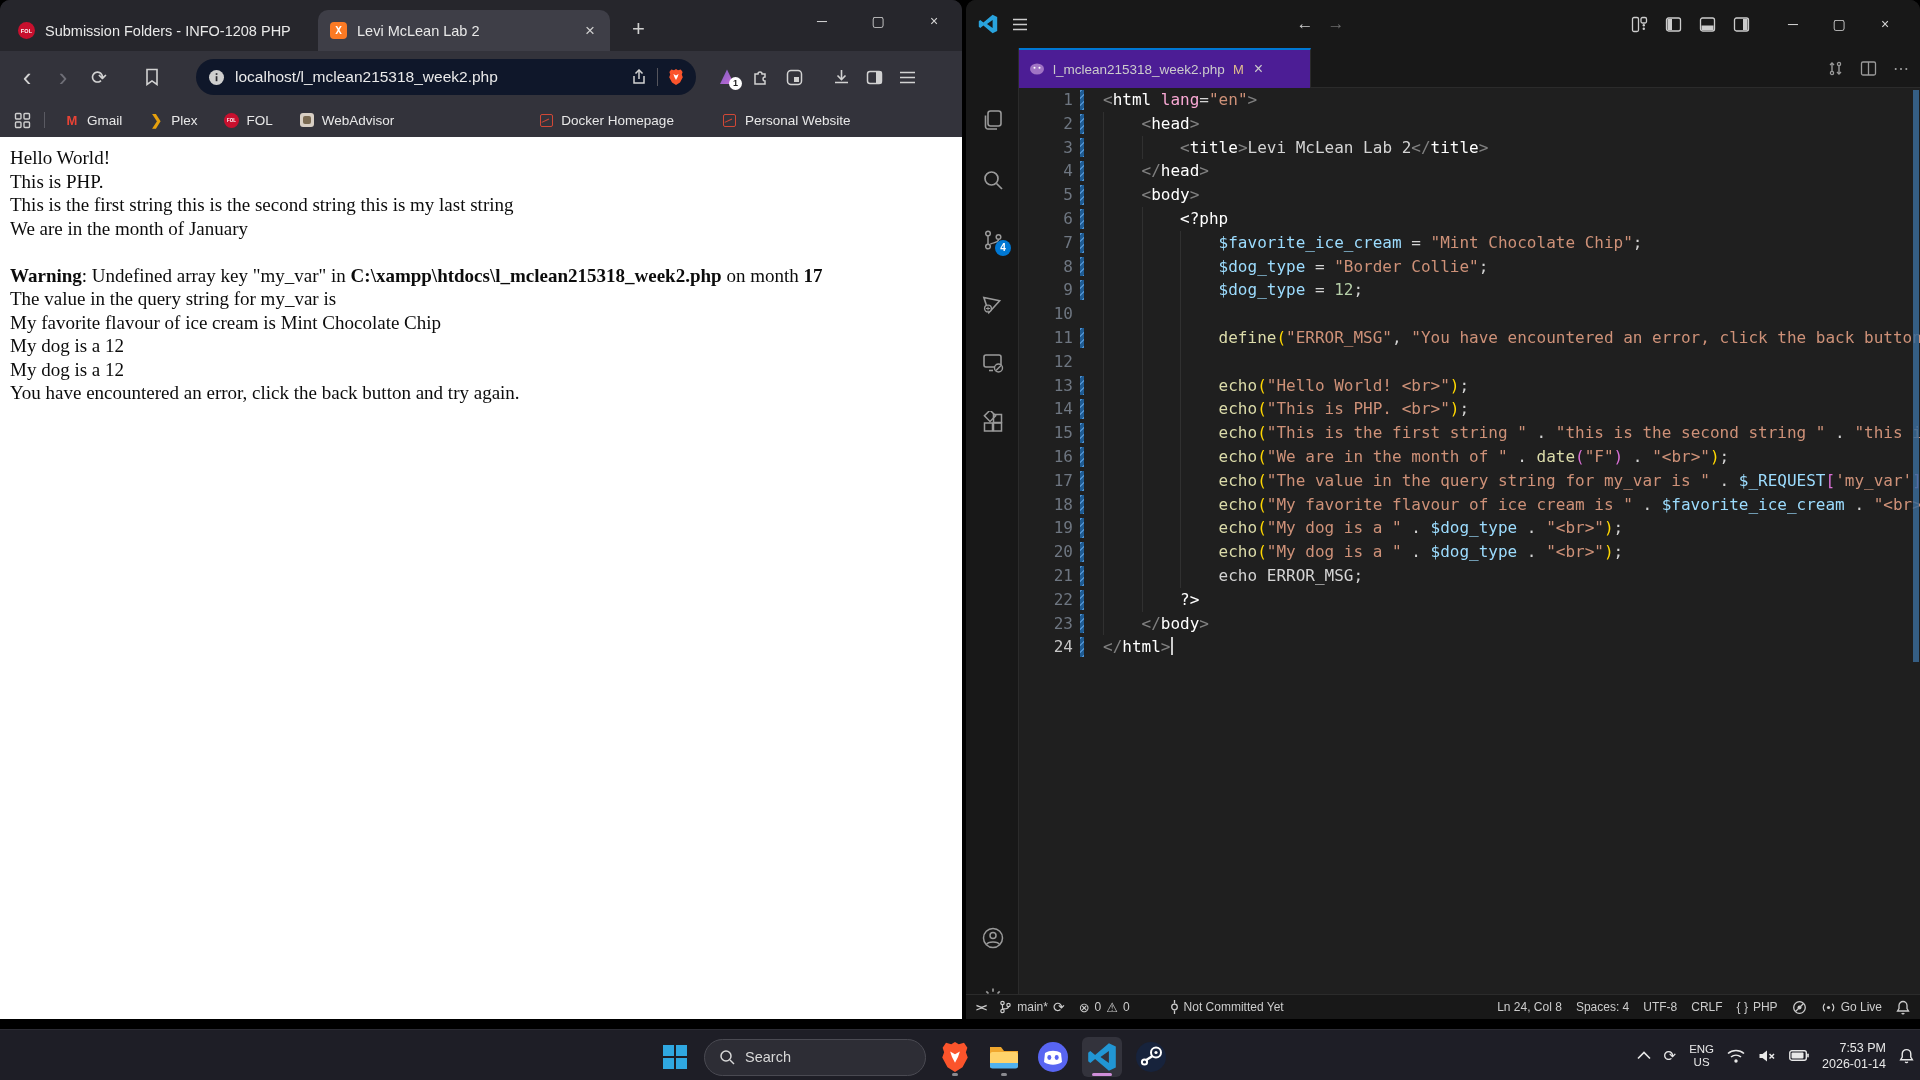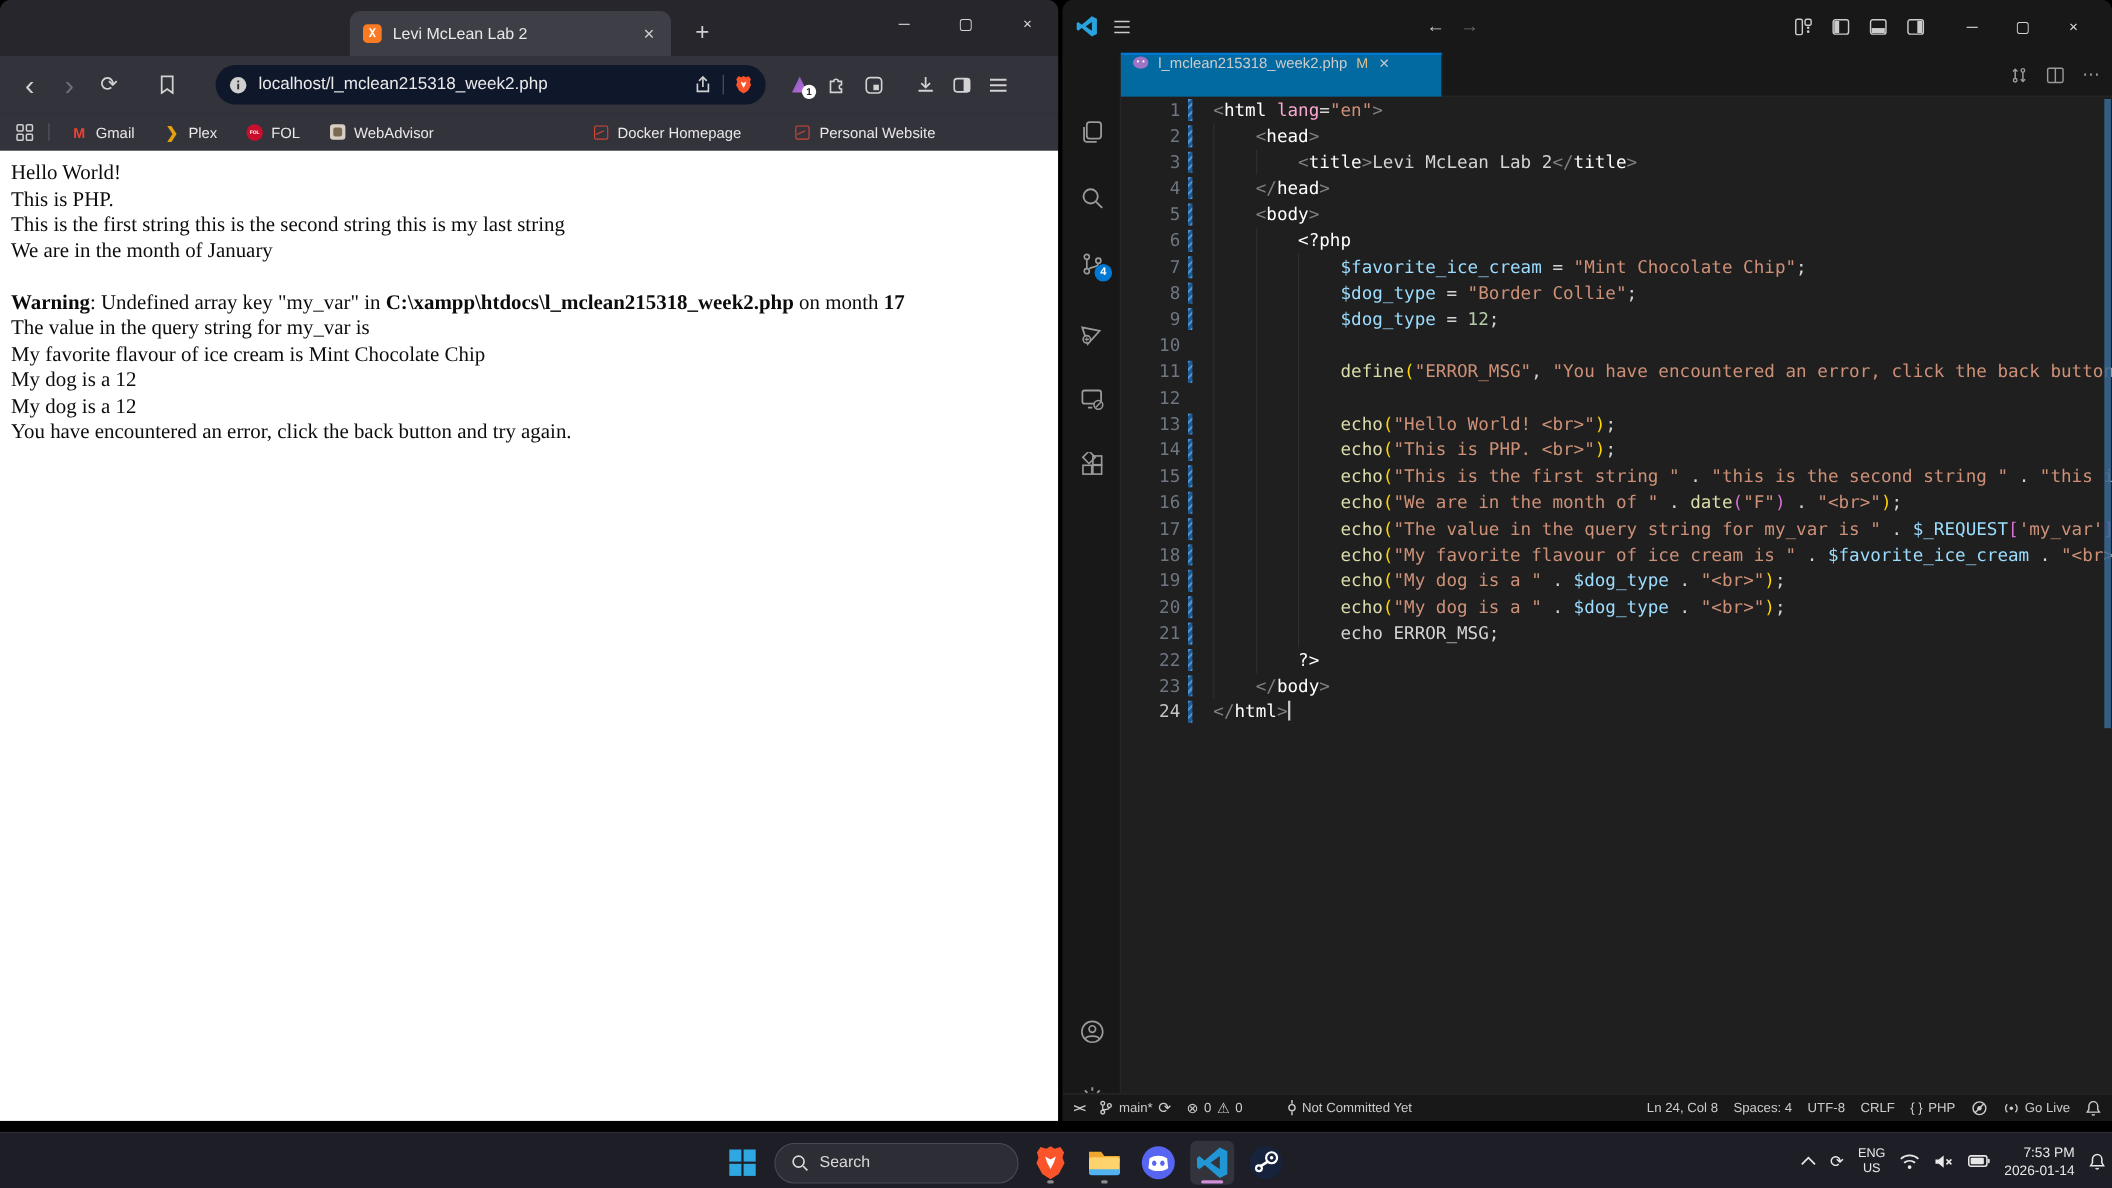--- a/index.html
+++ b/index.html
@@ -71,23 +71,23 @@
   .vwc span { width:46px; text-align:center; line-height:48px; color:#d6d6d6; font-size:14px; }
 
   .activitybar { position:absolute; left:0; top:48px; width:53px; bottom:25px; background:#181818;
                  border-right:1px solid #2b2b2b; }
   .abico { position:absolute; left:0; width:53px; text-align:center; color:#9a9a9a; }
   .scmbadge { position:absolute; right:8px; bottom:-4px; background:#0078d4; color:#fff; font-size:10px;
               width:16px; height:16px; line-height:16px; border-radius:50%; font-weight:bold; }
 
   .vtabs { position:absolute; left:53px; top:48px; right:0; height:40px; background:#181818;
            border-bottom:1px solid #2b2b2b; }
-  .vtab { position:absolute; left:0; top:0; height:40px; width:292px; background:#0369a1;
+  .vtab { position:absolute; left:0; top:0; height:40px; width:292px; background:#4c1d95;
           border-top:2px solid #0078d4; border-right:1px solid #2b2b2b; display:flex;
-          gap:8px; padding:0 10px; }
+          align-items:center; gap:8px; padding:0 10px; }
   .vtabname { color:#cccccc; font-size:13.5px; }
   .gitm { color:#e2c08d; font-size:13px; }
   .vtabclose { color:#cccccc; font-size:16px; margin-left:2px; }
   .vtabicons { position:absolute; right:10px; top:0; height:40px; display:flex; align-items:center; gap:16px;
                color:#9a9a9a; }
 
   .vcode { position:absolute; left:53px; top:88px; right:0; bottom:25px; background:#1f1f1f; overflow:hidden; }
   .crow { position:relative; height:23.8px; line-height:23.8px; white-space:pre;
           font-family:"DejaVu Sans Mono", monospace; font-size:16px; }
   .lnum { position:absolute; left:0; width:54px; text-align:right; color:#6e7681; }
@@ -124,20 +124,24 @@
           color:#e8e8e8; }
   .engus { font-size:11.5px; line-height:13px; text-align:center; }
   .clock { font-size:12.5px; line-height:16px; text-align:right; }
   svg { display:block; }
 </style>
 </head>
 <body>
 
 <div class="browser">
   <div class="btabs">
+    <div class="btab inactive">
+      <span class="fav fol">FOL</span>
+      <span class="btab-title">Submission Folders - INFO-1208 PHP</span>
+    </div>
     <div class="btab active">
       <span class="fav xampp">X</span>
       <span class="btab-title">Levi McLean Lab 2</span>
       <span class="tclose">×</span>
     </div>
     <span class="newtab">+</span>
     <div class="wctrl">
       <span>─</span>
       <span>▢</span>
       <span>×</span>

